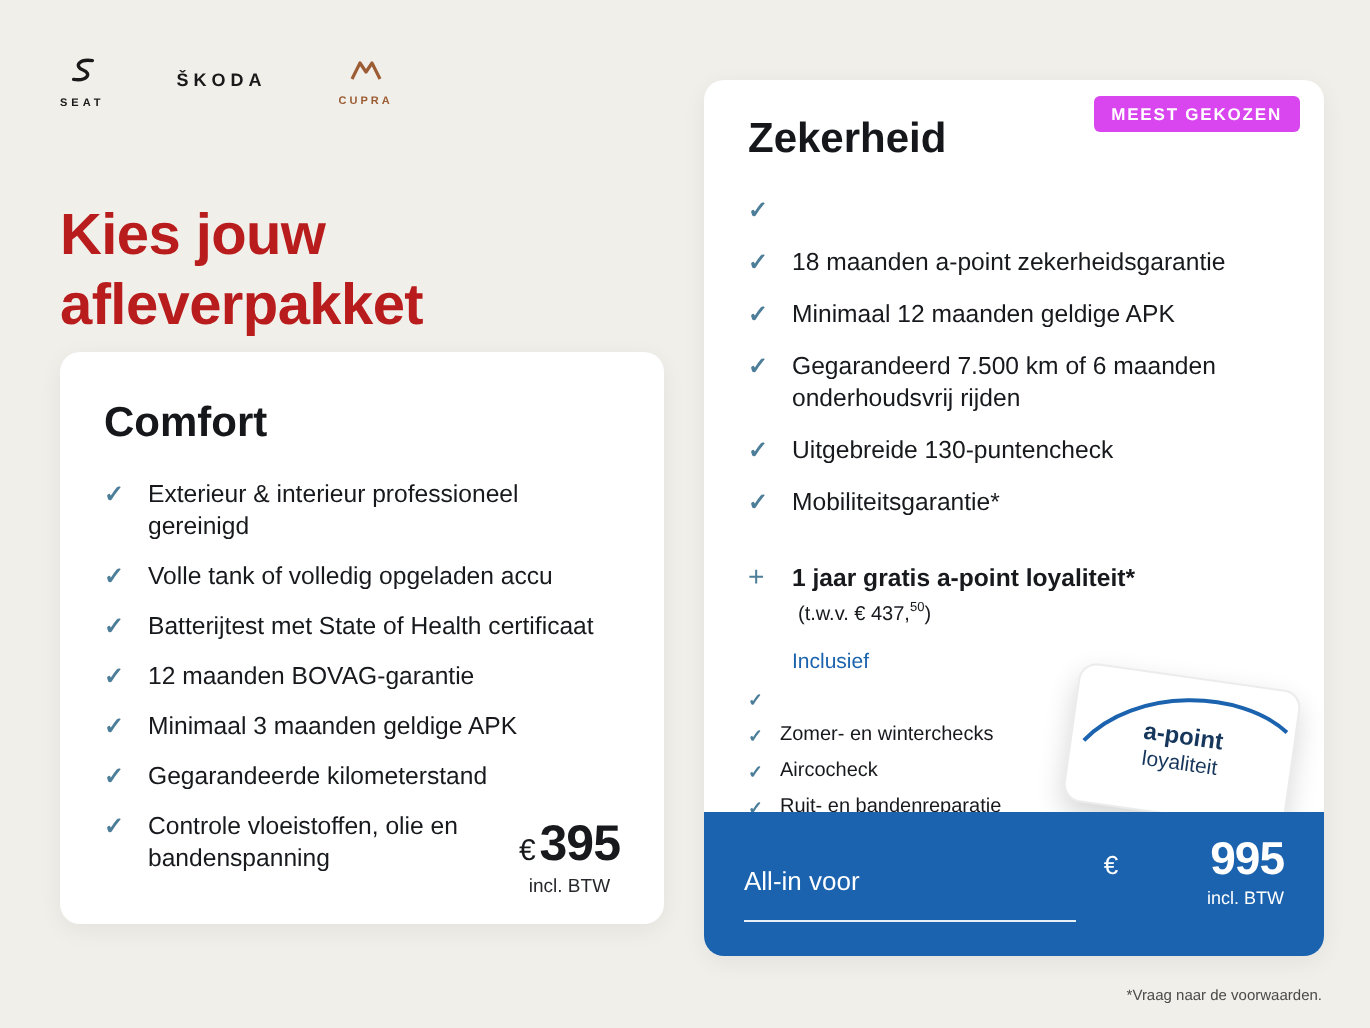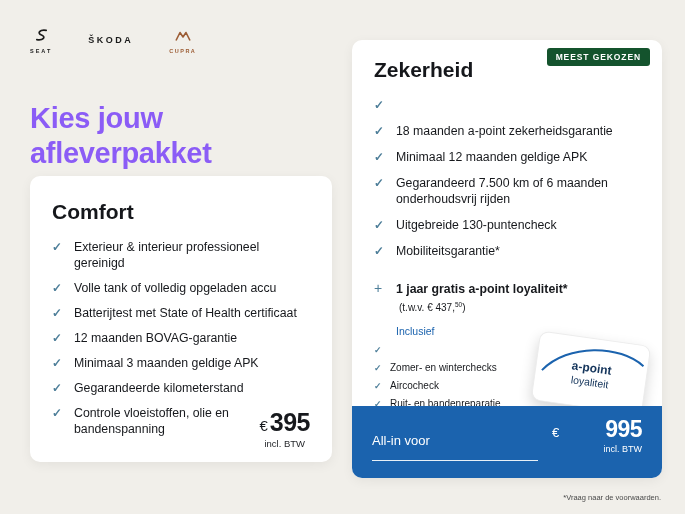--- a/index.html
+++ b/index.html
@@ -13,21 +13,21 @@
   
   .logos { position:absolute; left:30px; top:28px; display:flex; align-items:flex-start; gap:36px; }
   .logo { display:flex; flex-direction:column; align-items:center; gap:2px; }
   .logo-label { font-size:5.5px; font-weight:700; letter-spacing:2px; color:#1a1a1a; }
   .logo-label.cupra { color:#9c5c34; letter-spacing:1.5px; }
   .skoda-word { font-size:9px; font-weight:700; letter-spacing:2.5px; margin-top:7px; color:#1a1a1a; }
 
   
   .heading {
     position:absolute; left:30px; top:82px; width:255px;
-    font-size:29px; line-height:35px; font-weight:700; letter-spacing:-0.3px; color:#8b5cf6;
+    font-size:29px; line-height:35px; font-weight:700; letter-spacing:-0.3px; color:#b91c1c;
   }
 
   
   .card { position:absolute; background:#fff; border-radius:10px; box-shadow:0 3px 12px rgba(0,0,0,0.06); }
   .card-comfort  { left:30px;  top:176px; width:302px; height:286px; padding:24px 22px; }
   .card-zekerheid{ left:352px; top:40px;  width:310px; height:438px; padding:18px 22px; }
   .card-title { font-size:21px; font-weight:700; margin:0 0 15px; color:#15171b; }
 
   ul.checklist { list-style:none; margin:0; padding:0; }
   .checklist li { display:flex; gap:10px; margin-bottom:9px; font-size:12.3px; line-height:16px; }
@@ -35,21 +35,21 @@
   .txt.bold { font-weight:700; }
 
   
   .price-block { position:absolute; right:22px; bottom:13px; text-align:center; }
   .price-line .euro { font-size:15px; font-weight:400; margin-right:2px; }
   .price-line .num  { font-size:25px; font-weight:700; letter-spacing:-0.5px; }
   .price-note { font-size:9.5px; margin-top:1px; color:#26282c; }
 
   
   .badge {
-    position:absolute; top:8px; right:12px; background:#14532d; color:#fff;
+    position:absolute; top:8px; right:12px; background:#d946ef; color:#fff;
     font-size:8.5px; font-weight:700; letter-spacing:0.9px; padding:4px 9px; border-radius:3px;
   }
   .zk-list li { margin-bottom:10px; }
   .loyalty-row { display:flex; gap:10px; margin-top:22px; font-size:12.3px; line-height:15px; align-items:baseline; }
   .plus { color:#4d7e99; font-size:14px; font-weight:400; flex:0 0 12px; }
   .loyalty-label { font-weight:700; }
   .loyalty-value { font-size:10px; margin-left:3px; font-weight:400; white-space:nowrap; }
   .loyalty-value sup { font-size:6.5px; }
   .inclusief { color:#1b63ae; font-size:10.5px; margin:10px 0 7px 22px; }
   .sub-checklist { margin-left:22px; }

